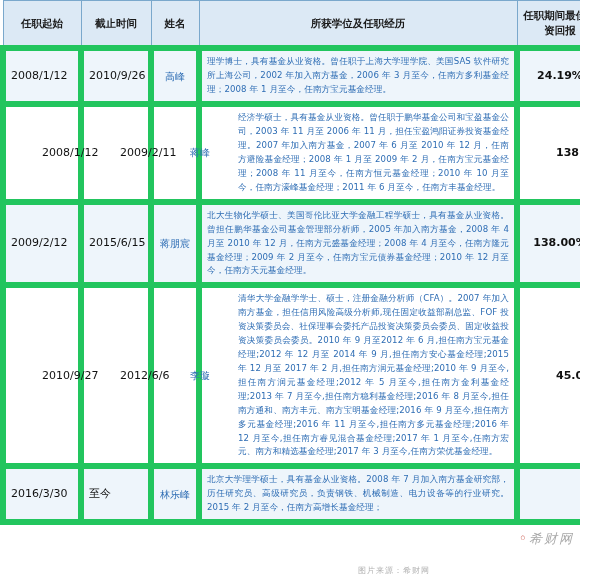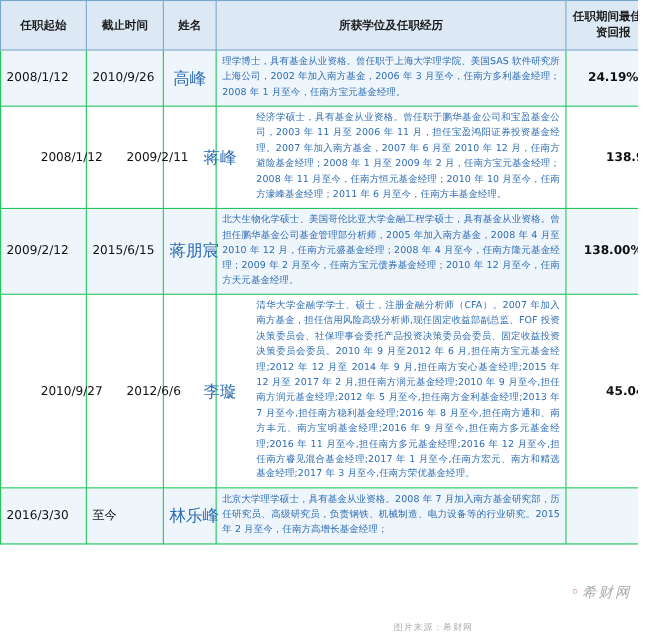--- a/index.html
+++ b/index.html
@@ -32,39 +32,39 @@
     border:1px solid #7aa8cc;
     color:#1a1a1a;
     font-size:10.5px;
     font-weight:bold;
     line-height:1.45;
     padding:7px 3px;
     text-align:center;
     vertical-align:middle;
   }
   tbody td{
-    border:1px solid #22c55e;
+    border:6px solid #22c55e;
     font-size:9px;
     line-height:1.5;
     padding:4px 5px;
     vertical-align:middle;
     color:#111111;
   }
   tbody tr.odd td{background:#eef5fb;}
   tbody tr.even td{background:#ffffff;padding-left:36px;}
 
   td.start,td.end{
     font-size:11px;
     color:#111;
     white-space:nowrap;
   }
   td.name{
     text-align:center;
     color:#2e6db4;
-    font-size:15px;
+    font-size:10px;
     white-space:nowrap;
   }
   td.bio{
     text-align:justify;
     text-align-last:left;
     color:#2e6db4;
     font-size:8.6px;
     line-height:1.62;
     letter-spacing:0.1px;
   }

